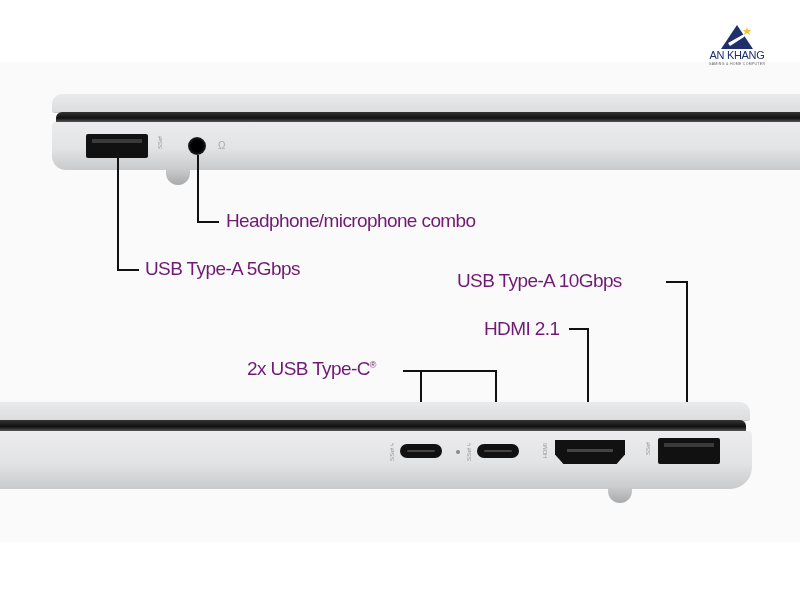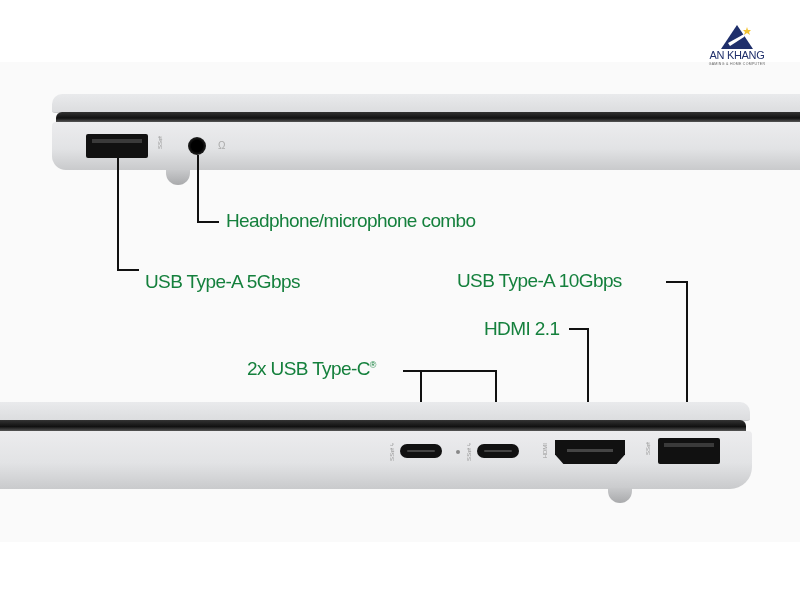--- a/index.html
+++ b/index.html
@@ -16,21 +16,21 @@
   .usba{position:absolute;background:#111;border-radius:2px;}
   .usba::after{content:"";position:absolute;left:6px;right:6px;top:5px;height:4px;background:#3a3a3a;}
   .usbc{position:absolute;background:#111;border-radius:7px;}
   .usbc::after{content:"";position:absolute;left:7px;right:7px;top:6px;height:2px;background:#444;border-radius:1px;}
   .hdmi{position:absolute;background:#111;clip-path:polygon(0 0,100% 0,100% 60%,88% 100%,12% 100%,0 60%);}
   .hdmi::after{content:"";position:absolute;left:12px;right:12px;top:9px;height:3px;background:#444;}
   .jack{position:absolute;width:18px;height:18px;border-radius:50%;background:radial-gradient(#000 45%,#222 70%,#777 100%);}
   .glyph{position:absolute;font-size:6px;color:#999;writing-mode:vertical-rl;transform:rotate(180deg);}
   .led{position:absolute;width:4px;height:4px;border-radius:50%;background:#888;}
   .ln{position:absolute;background:#111;}
-  .label{position:absolute;font-size:19px;color:#15803d;letter-spacing:-0.6px;white-space:nowrap;line-height:20px;}
+  .label{position:absolute;font-size:19px;color:#701a75;letter-spacing:-0.6px;white-space:nowrap;line-height:20px;}
   .label sup{font-size:9px;}
 </style>
 </head>
 <body>
 
 <div class="bgband"></div>
 
 <div class="logo">
   <svg width="34" height="26" viewBox="0 0 34 26">
     <polygon points="17,1 33,25 1,25" fill="#1f2f6b"></polygon>
@@ -52,21 +52,21 @@
   <div class="jack" style="left:188px;top:137px;"></div>
   <div style="position:absolute;left:218px;top:140px;font-size:10px;color:#aaa;">Ω</div>
 </div>
 
 <div class="ln" style="left:117px;top:158px;width:1.5px;height:112px;"></div>
 <div class="ln" style="left:117px;top:269px;width:22px;height:1.5px;"></div>
 <div class="ln" style="left:197px;top:155px;width:1.5px;height:67px;"></div>
 <div class="ln" style="left:197px;top:221px;width:22px;height:1.5px;"></div>
 
 <div class="label" style="left:226px;top:211px;">Headphone/microphone combo</div>
-<div class="label" style="left:145px;top:272px;">USB Type-A 5Gbps</div>
+<div class="label" style="left:145px;top:259px;">USB Type-A 5Gbps</div>
 
 <div class="label" style="left:457px;top:271px;">USB Type-A 10Gbps</div>
 <div class="ln" style="left:666px;top:281px;width:21px;height:1.5px;"></div>
 <div class="ln" style="left:686px;top:281px;width:1.5px;height:162px;"></div>
 
 <div class="label" style="left:484px;top:319px;text-align:center;">HDMI 2.1</div>
 <div class="ln" style="left:569px;top:328px;width:18px;height:1.5px;"></div>
 <div class="ln" style="left:587px;top:328px;width:1.5px;height:122px;"></div>
 
 <div class="label" style="left:247px;top:355px;">

